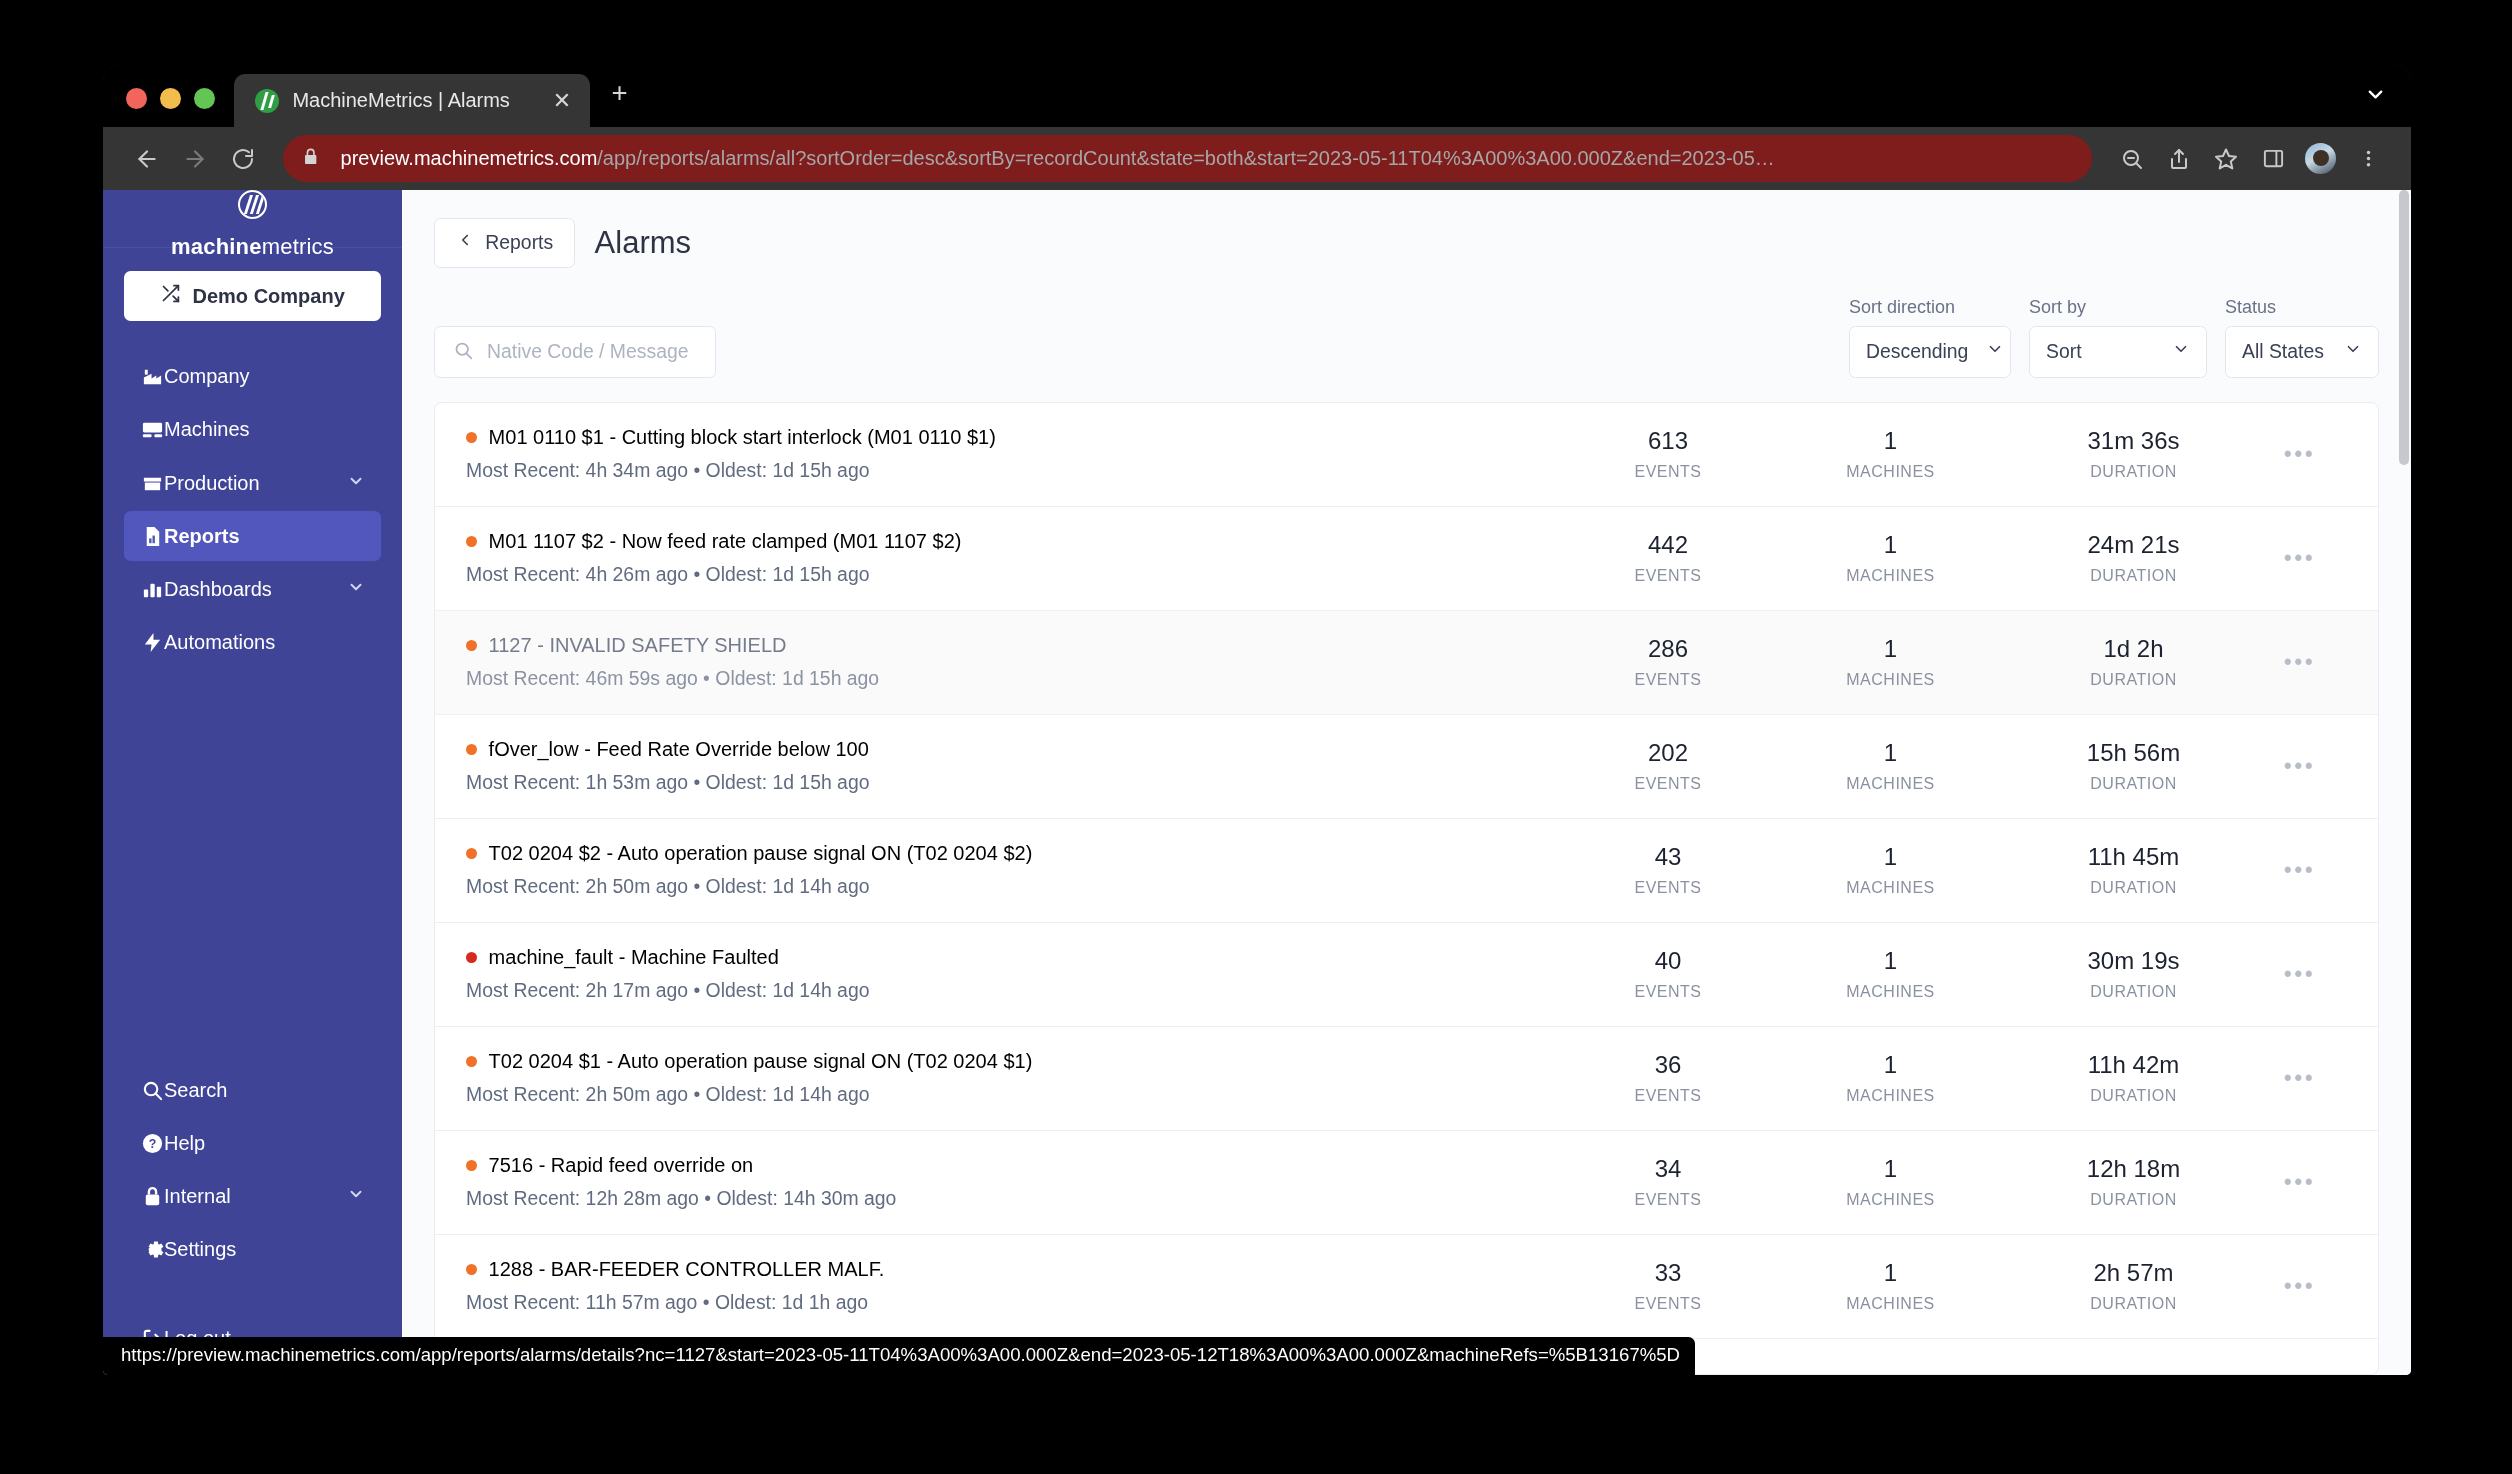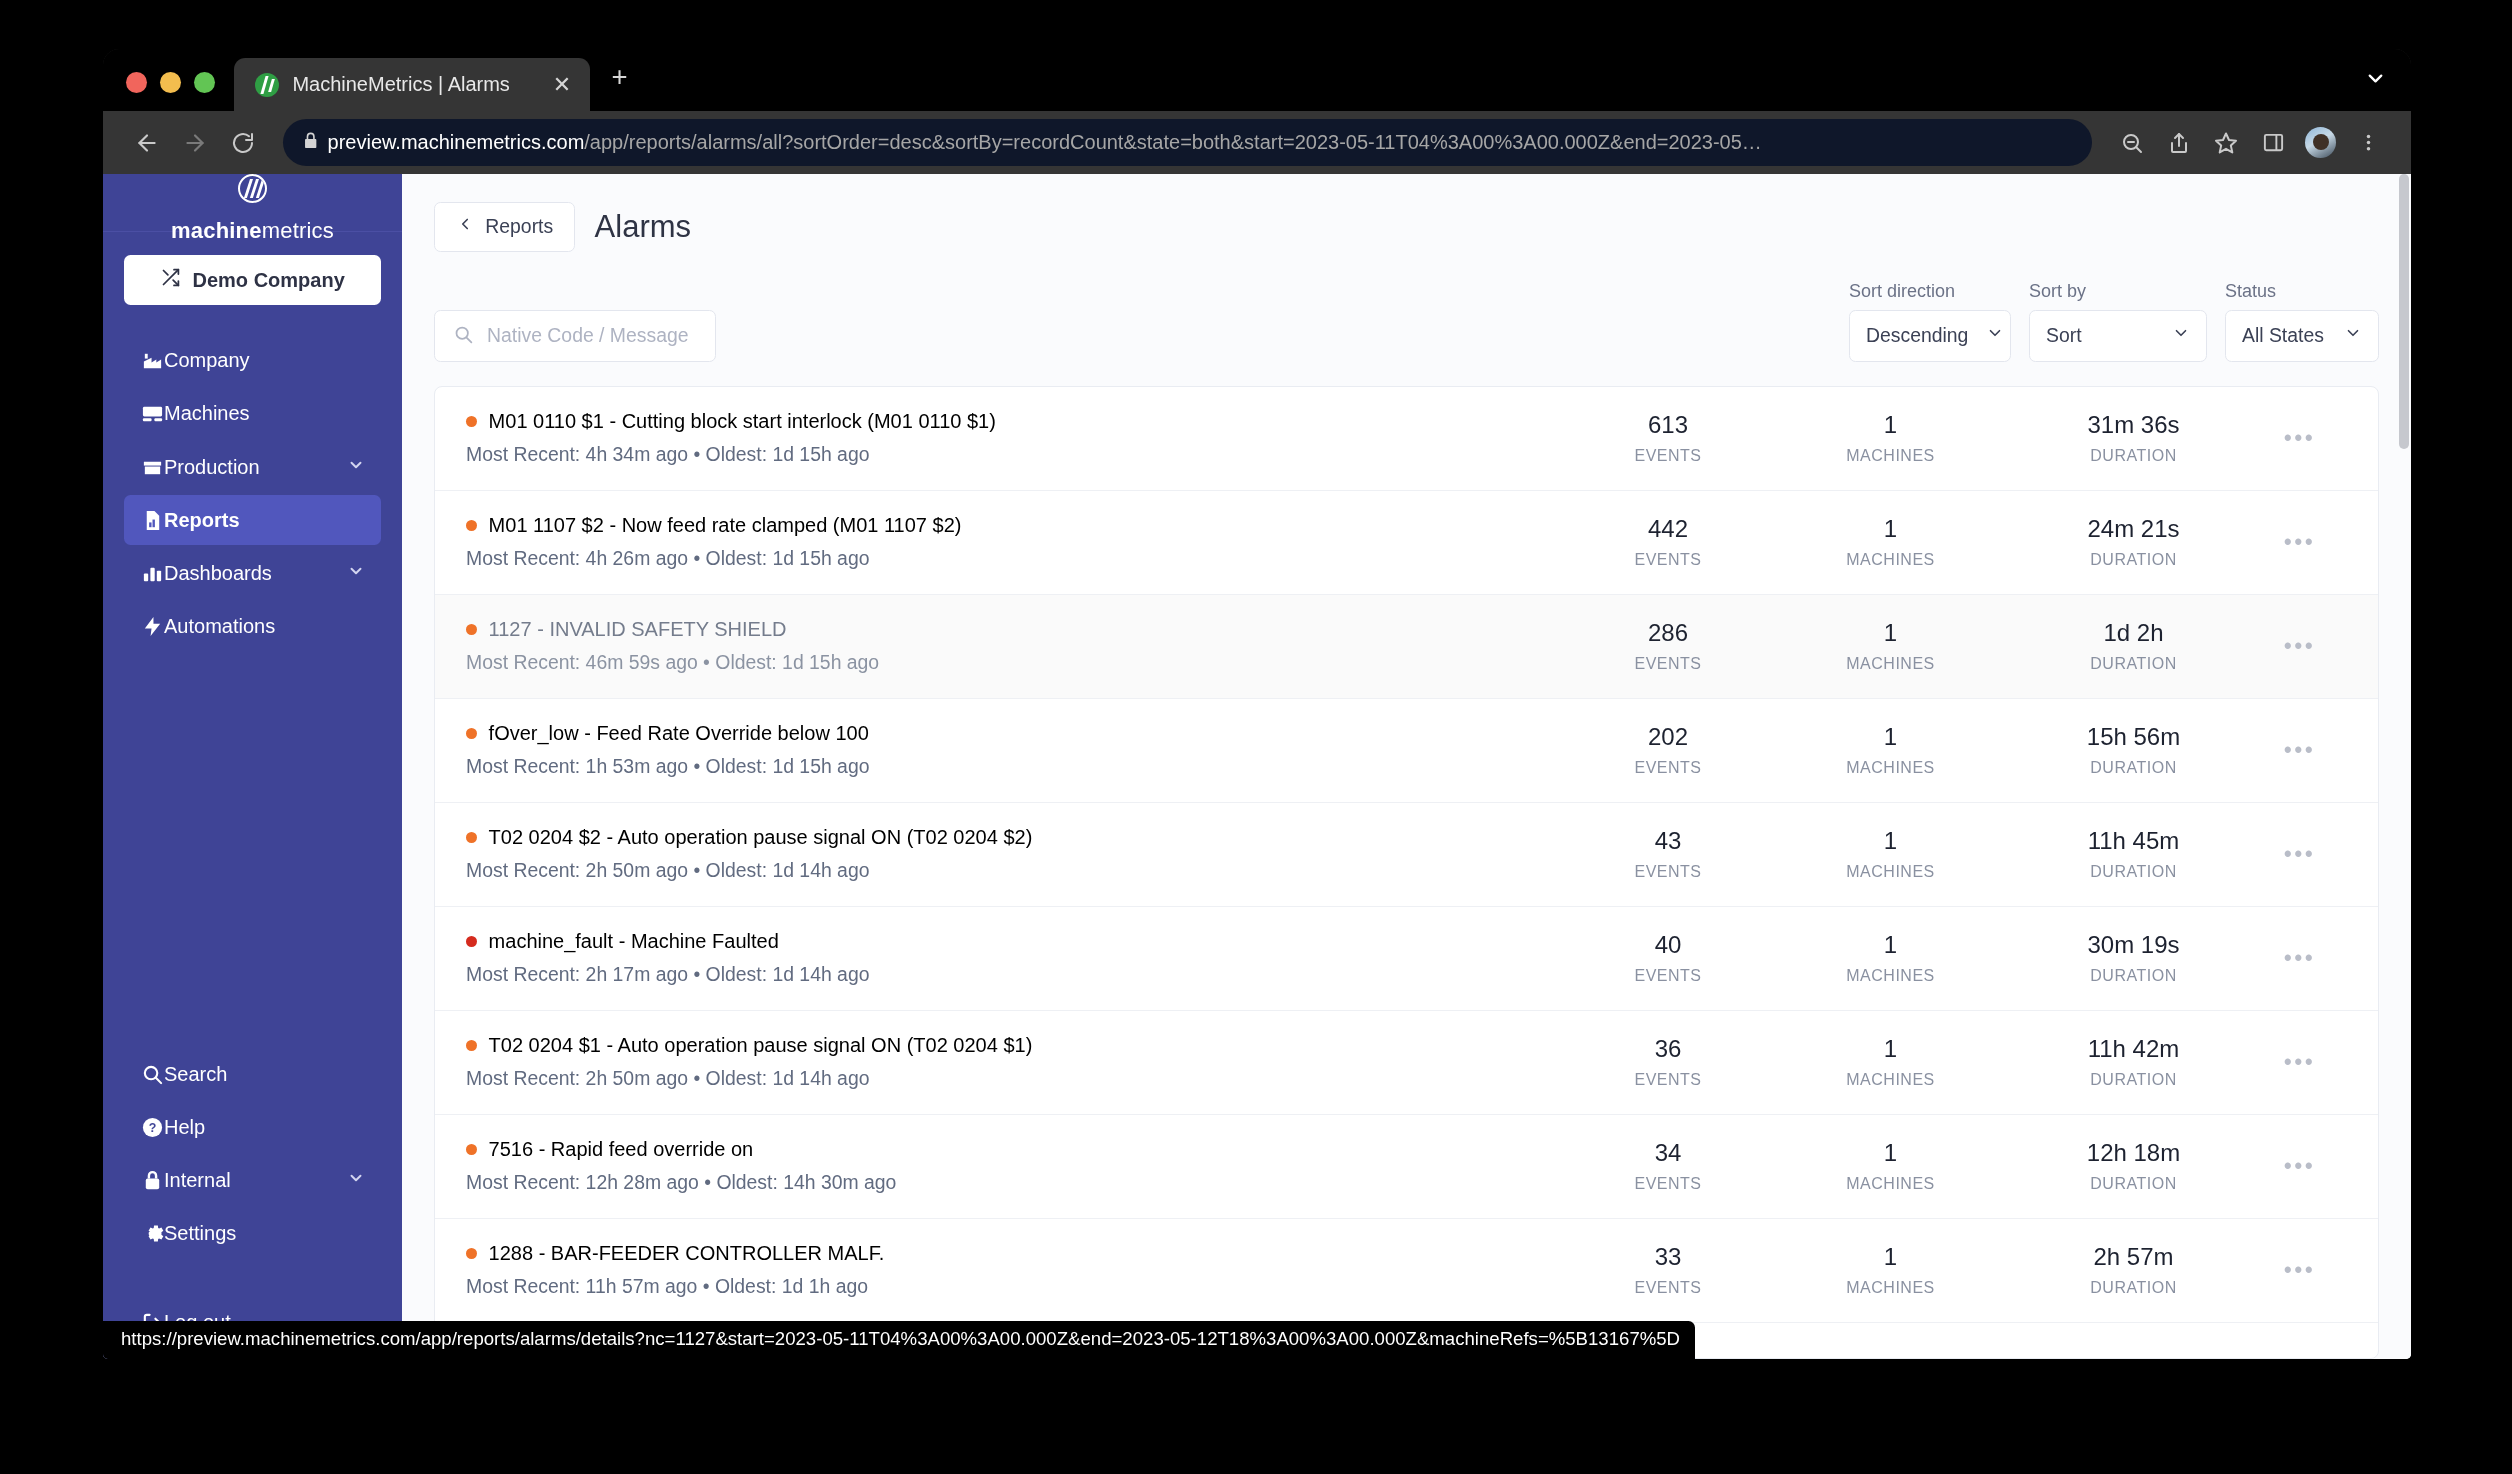--- a/index.html
+++ b/index.html
@@ -6,21 +6,21 @@
   html, body {
     width: 2512px; height: 1475px;
     background: #000;
     font-family: "Liberation Sans", sans-serif;
     overflow: hidden;
   }
 
   
   .browser-window {
     position: absolute;
-    left: 103px; top: 49px;
+    left: 103px; top: 65px;
     width: 2308px; height: 1310px;
     background: #1f1f1f;
     border-radius: 16px 16px 4.9px 4.9px;
     overflow: hidden;
     box-shadow: 0 8px 40px rgba(0,0,0,.6);
   }
 
   
   .tab-strip {
     position: relative;
@@ -100,27 +100,27 @@
   .nav-btn {
     width: 45px; height: 45px;
     display: flex; align-items: center; justify-content: center;
     color: #c9c9c9;
     border-radius: 50%;
   }
   .nav-btn.disabled { color: #7a7a7a; }
   .omnibox {
     flex: 1 1 auto;
     height: 47px;
-    background: #0f172a;
+    background: #7f1d1d;
     border-radius: 24px;
     display: flex;
     align-items: center;
     padding: 0 18px;
     margin: 0 14.6px;
-    gap: 7px;
+    gap: 20px;
     min-width: 0;
   }
   .lock-icon { color: #d4d4d4; flex: 0 0 auto; }
   .url-text {
     font-size: 20px;
     color: #a6a6a6;
     white-space: nowrap;
     overflow: hidden;
     text-overflow: clip;
     flex: 1 1 auto;

